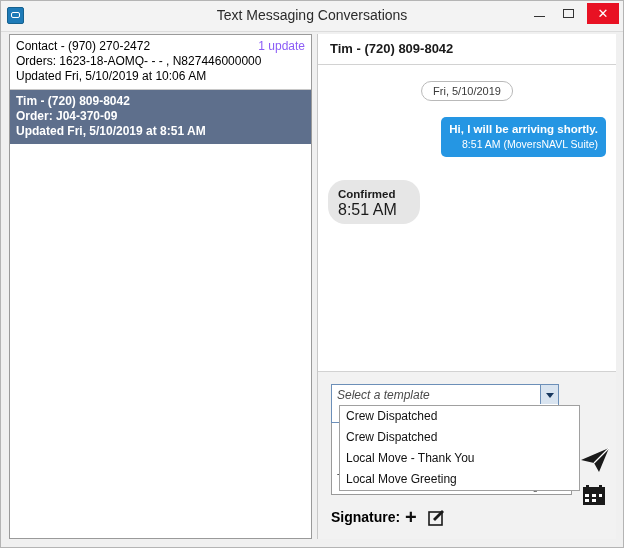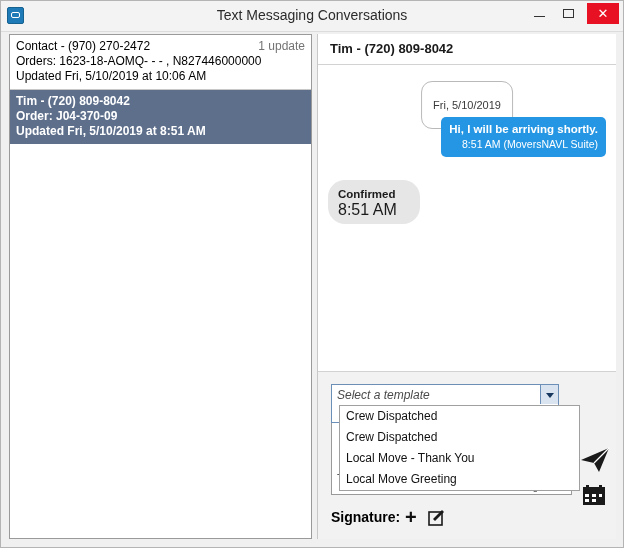--- a/index.html
+++ b/index.html
@@ -143,21 +143,21 @@
   .conv-item .line { white-space: nowrap; overflow: hidden; text-overflow: ellipsis; }
   .conv-sep {
     height: 1px;
     background: #c8c8c8;
     margin: 0;
   }
   .update-badge {
     position: absolute;
     right: 6px;
     top: 4px;
-    color: #737373;
+    color: #8b5cf6;
     font-size: 12px;
     font-weight: normal;
     margin-left: 48px;
   }
 
   
   .right-pane {
     position: absolute;
     left: 315px;
     top: 2px;
@@ -193,21 +193,21 @@
     width: 298px;
     height: 306px;
     background: #ffffff;
     overflow: hidden;
   }
   .date-chip {
     position: absolute;
     left: 50%;
     transform: translateX(-50%);
     top: 16px;
-    padding: 17px 11px;
+    padding: 3px 11px;
     border: 1px solid #b9b9b9;
     border-radius: 11px;
     background: #ffffff;
     font-size: 11px;
     color: #3a3a3a;
     white-space: nowrap;
   }
   .bubble-out {
     position: absolute;
     right: 10px;

